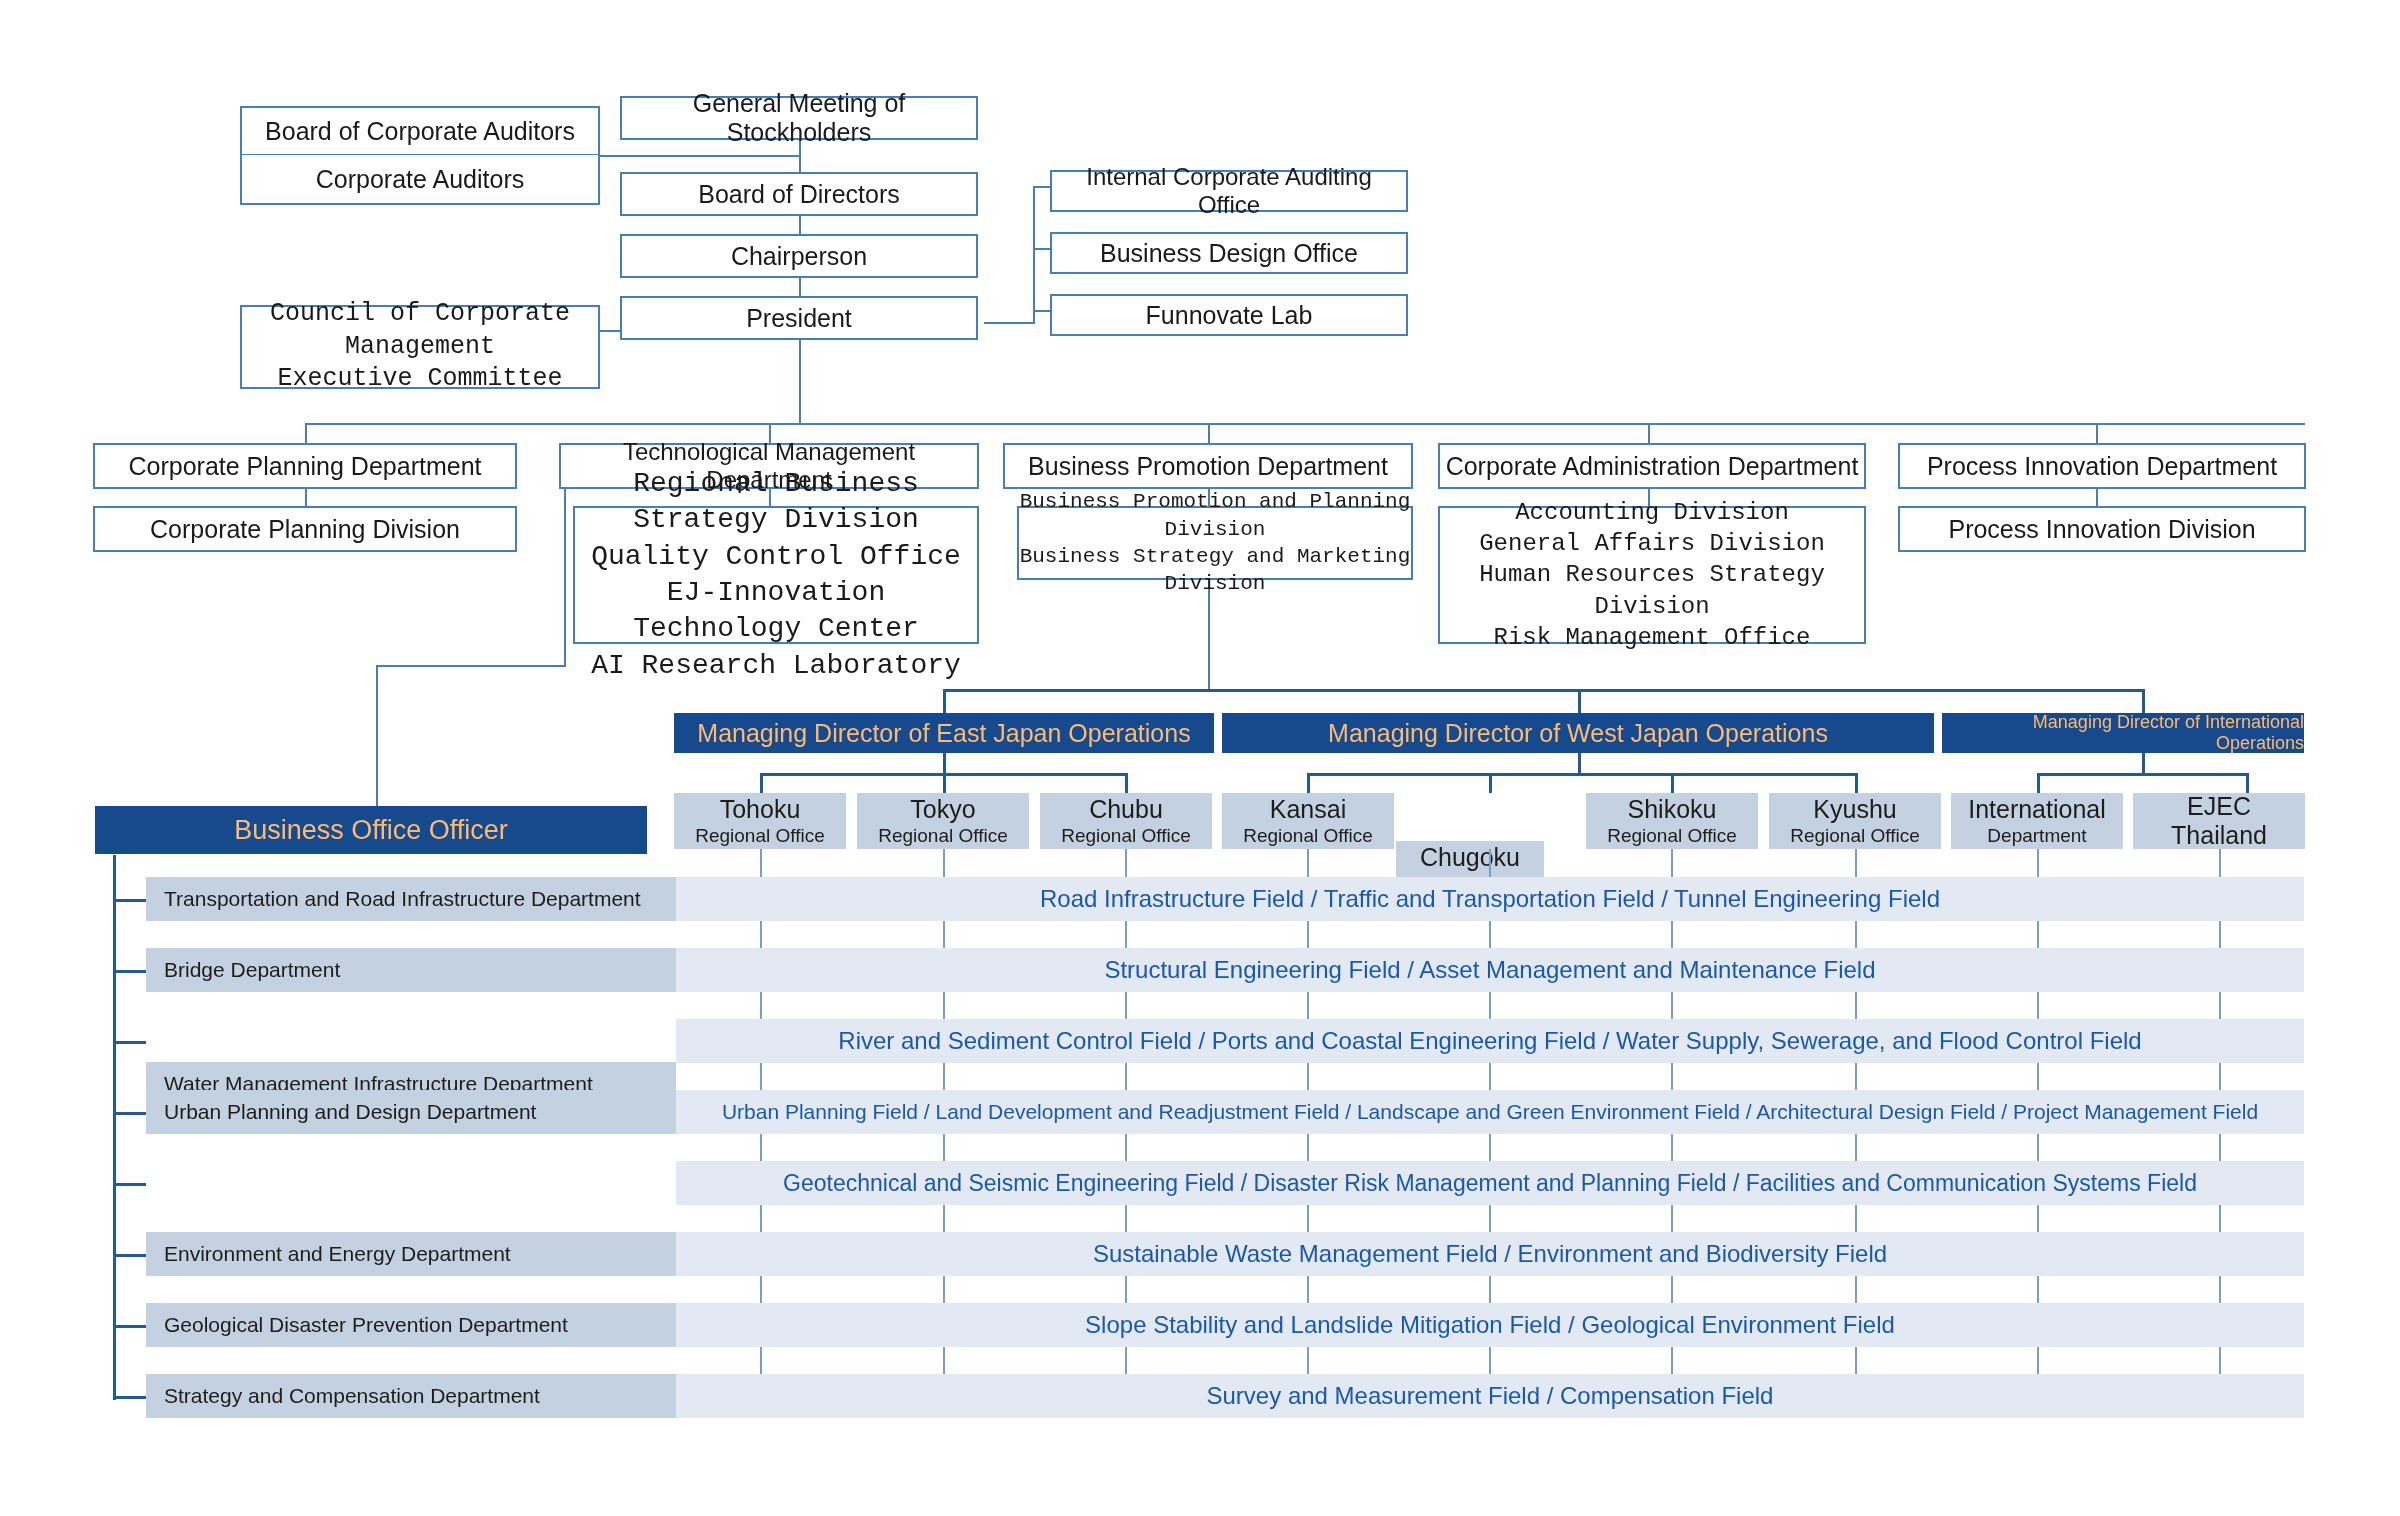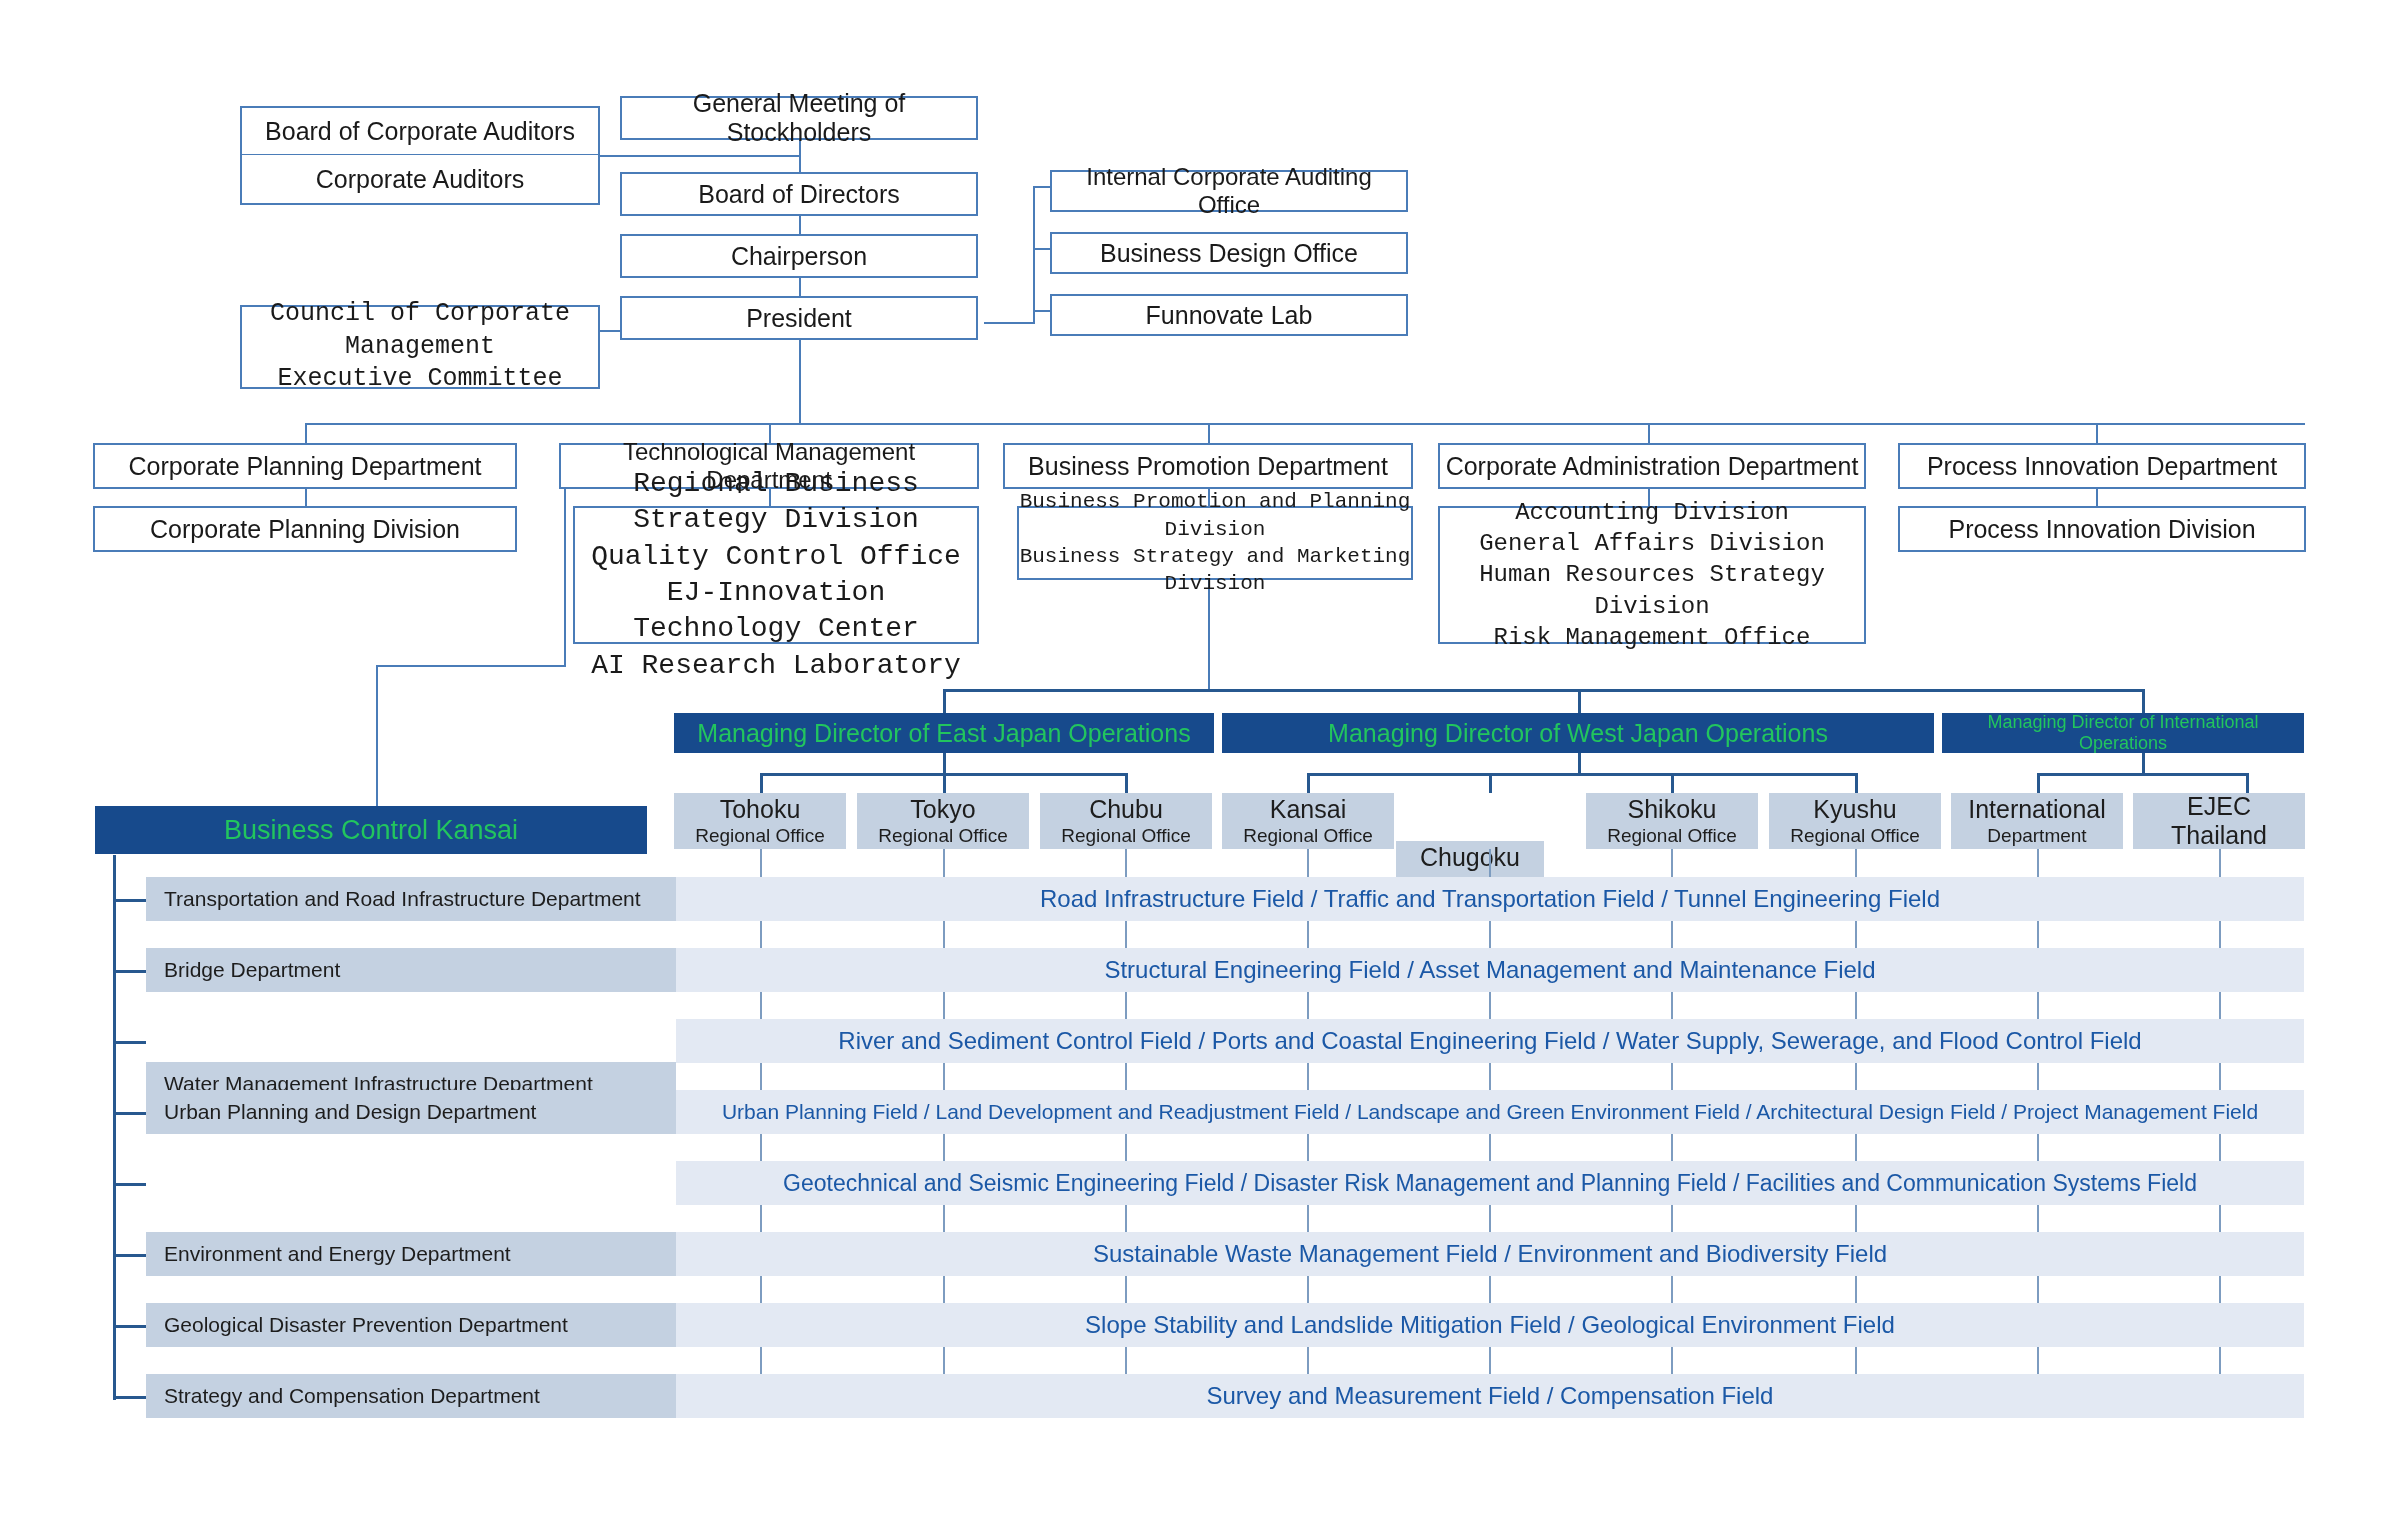--- a/index.html
+++ b/index.html
@@ -4,21 +4,21 @@
 <style>
   html,body{margin:0;padding:0;background:#ffffff;}
   body{width:2400px;height:1516px;position:relative;font-family:"Liberation Sans",sans-serif;overflow:hidden;}
   #stage{position:absolute;left:0;top:0;width:2400px;height:1516px;}
 
   
   .node{position:absolute;box-sizing:border-box;display:flex;align-items:center;justify-content:center;text-align:center;}
   .wbox{background:#ffffff;border:2px solid #4a7cb8;color:#1a1a1a;}
   .wbox .ln{display:block;line-height:1.30;}
   .stack{flex-direction:column;font-family:Liberation Mono, monospace;}
-  .darkbar{background:#174a8c;color:#22c55e;font-weight:400;}
+  .darkbar{background:#174a8c;color:#fdba74;font-weight:400;text-align:right;}
   .litebox{background:#c4d1e1;color:#1d1d1d;flex-direction:column;line-height:1.18;}
   .litebox .big{font-size:25px;}
   .litebox .sml{font-size:19px;}
   .deptrow{background:#c4d1e1;color:#1d1d1d;justify-content:flex-start;padding-left:18px;font-size:21px;}
   .fieldrow{background:#e3e9f3;color:#1b58a6;font-size:24px;}
 
   
   .ln-h{position:absolute;background:#4a7cb8;height:2px;}
   .ln-v{position:absolute;background:#4a7cb8;width:2px;}
   .ln-h.dk{background:#27588f;height:3px;}
@@ -173,21 +173,21 @@
     <span>Managing Director of East Japan Operations</span>
   </div>
   <div class="node darkbar" style="left:1222px;top:713px;width:712px;height:40px;font-size:25px;">
     <span>Managing Director of West Japan Operations</span>
   </div>
   <div class="node darkbar" style="left:1942px;top:713px;width:362px;height:40px;font-size:18px;">
     <span>Managing Director of International Operations</span>
   </div>
 
   <div class="node darkbar" style="left:95px;top:806px;width:552px;height:48px;font-size:27px;">
-    <span>Business Control Kansai</span>
+    <span>Business Office Officer</span>
   </div>
 
   <div class="node litebox" style="left:674px;top:793px;width:172px;height:56px;">
     <span class="big">Tohoku</span>
     <span class="sml">Regional Office</span>
   </div>
   <div class="node litebox" style="left:857px;top:793px;width:172px;height:56px;">
     <span class="big">Tokyo</span>
     <span class="sml">Regional Office</span>
   </div>

